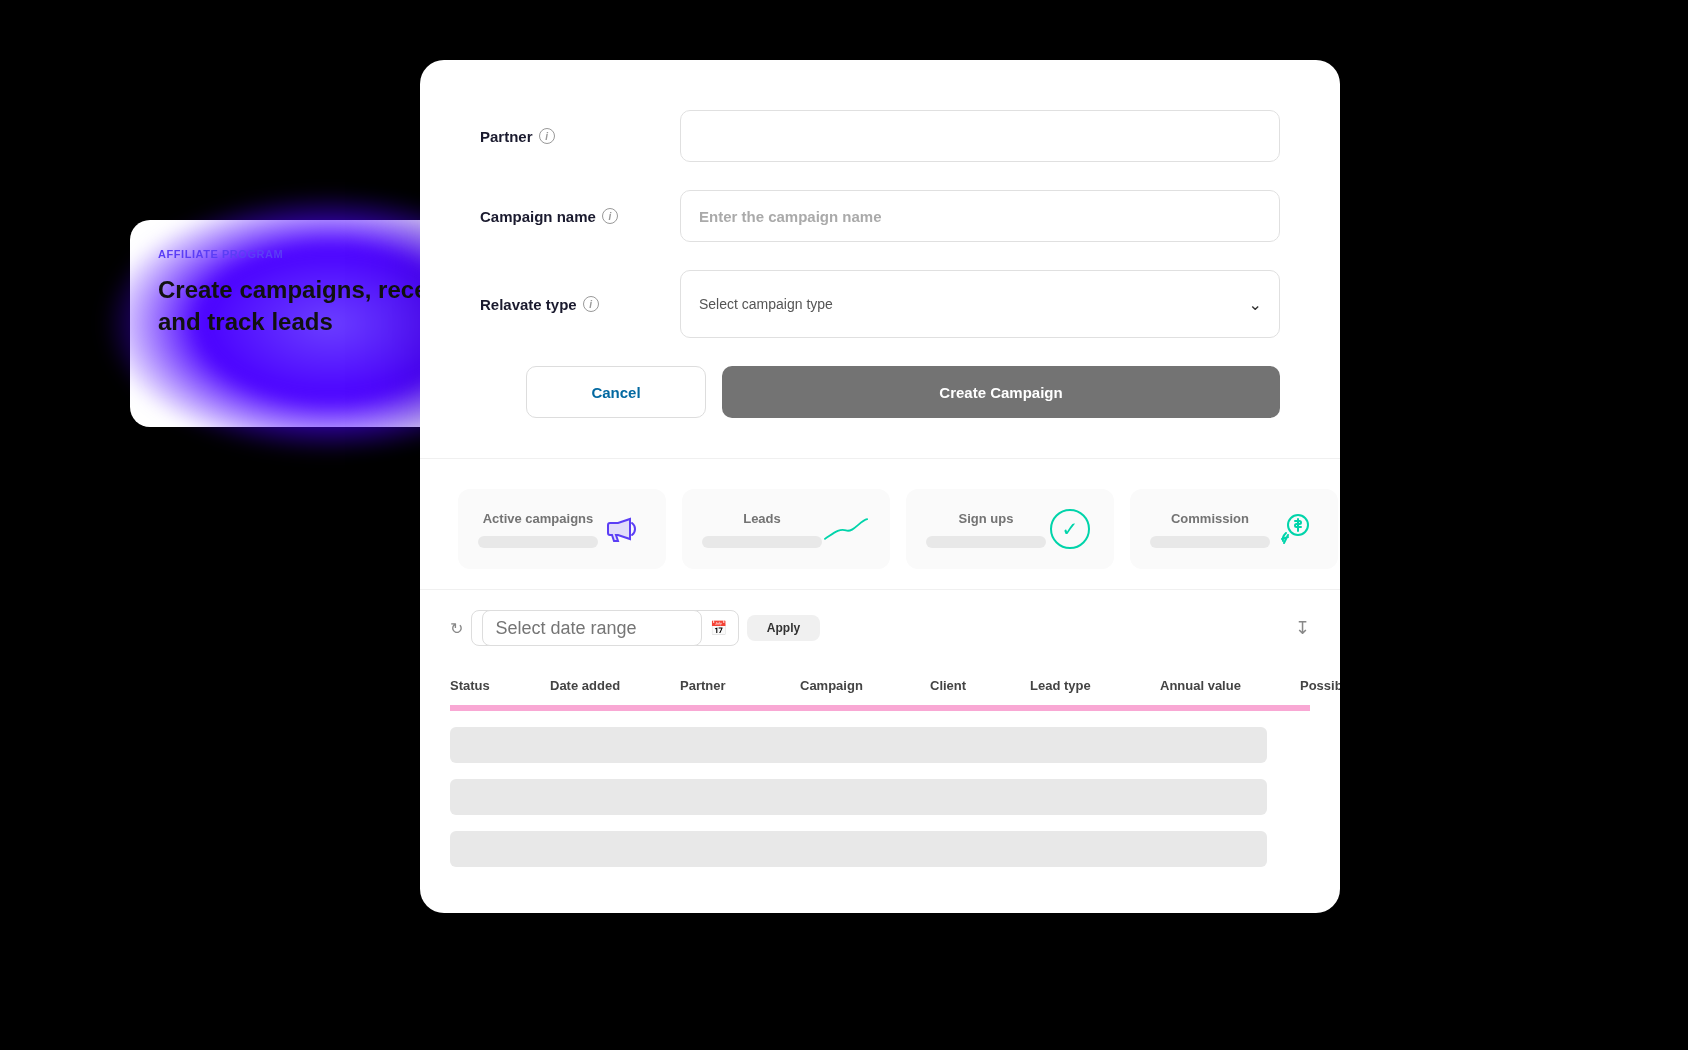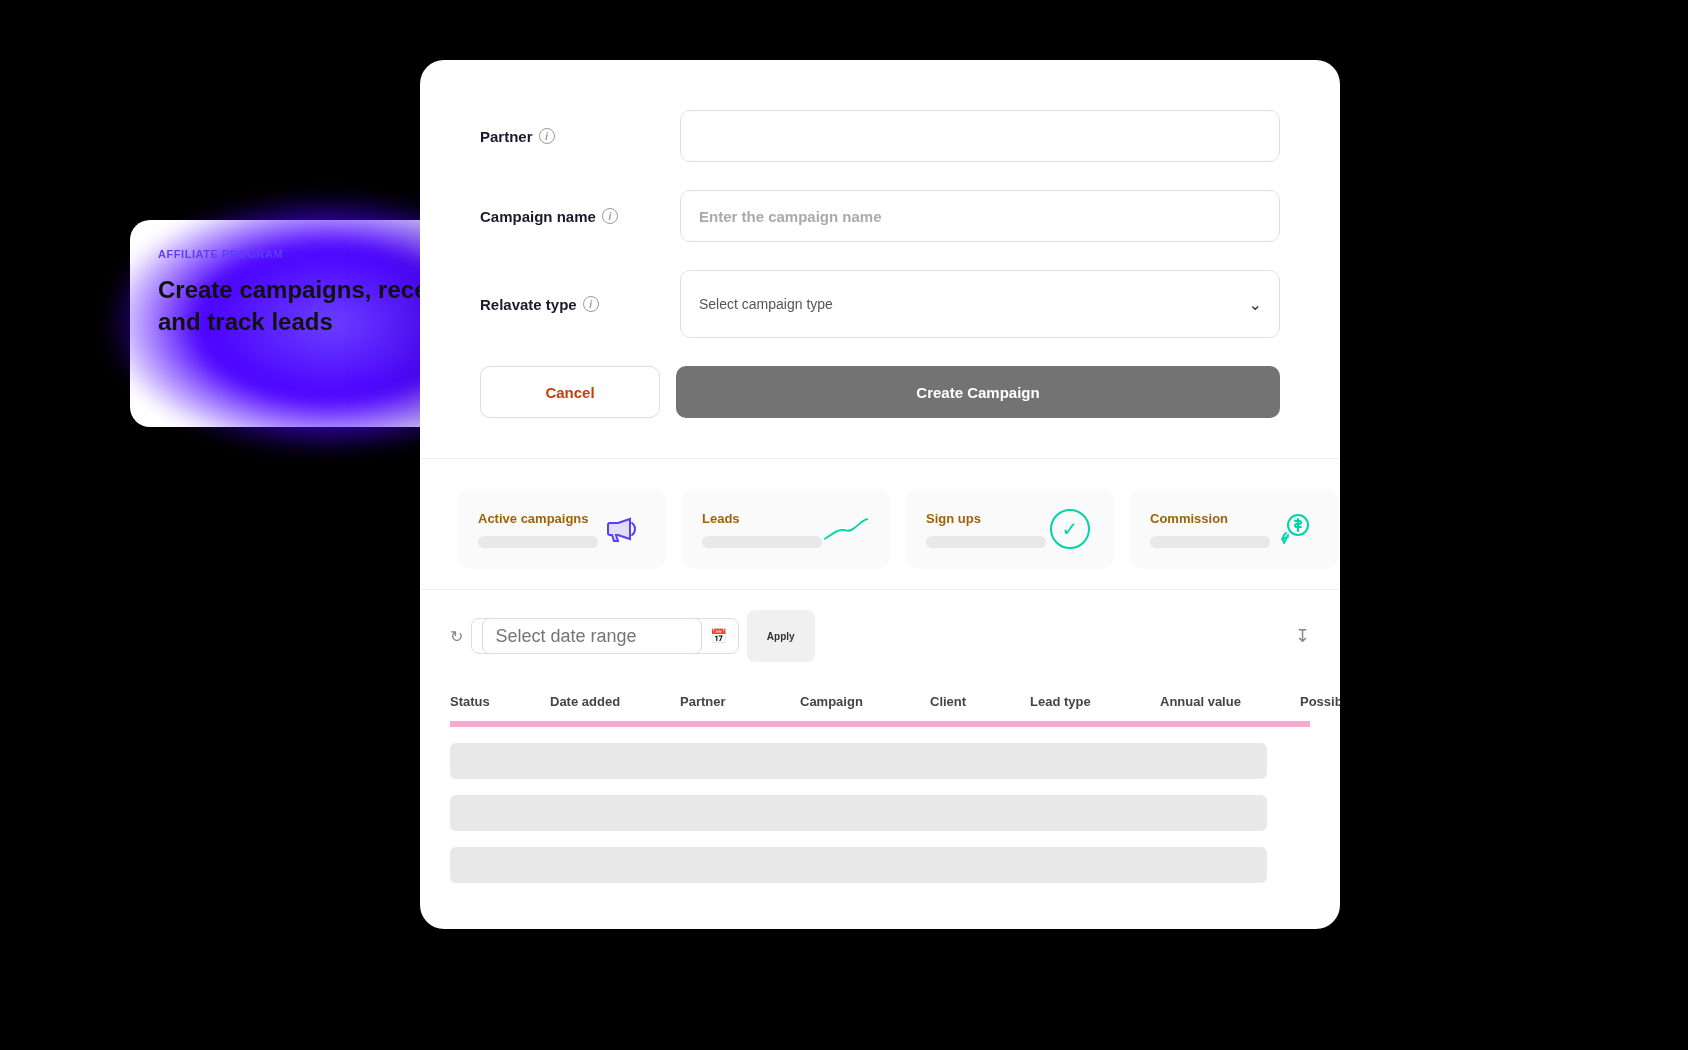--- a/index.html
+++ b/index.html
@@ -149,22 +149,23 @@
       margin-top: 10px;
     }
     .btn-cancel {
       flex: 0 0 180px;
       height: 52px;
       border: 1.5px solid #ddd;
       border-radius: 10px;
       background: white;
       font-size: 15px;
       font-weight: 600;
-      color: #c2410c;
-      cursor: pointer;
+      color: #0369a1;
+      cursor: pointer;
+      margin-left: 46px;
     }
     .btn-create {
       flex: 1;
       height: 52px;
       border: none;
       border-radius: 10px;
       background: #737373;
       font-size: 15px;
       font-weight: 600;
       color: white;
@@ -184,23 +185,24 @@
       border-radius: 12px;
       background: #fafafa;
       margin: 0 8px;
       display: flex;
       align-items: center;
       justify-content: space-between;
     }
     .stat-info {}
     .stat-label {
       font-size: 13px;
-      color: #a16207;
+      color: #737373;
       font-weight: 600;
       margin-bottom: 10px;
+      text-align: center;
     }
     .stat-value-bar {
       width: 120px;
       height: 12px;
       background: #e8e8e8;
       border-radius: 6px;
     }
     .stat-icon {
       width: 48px;
       height: 48px;
@@ -247,26 +249,26 @@
       font-size: 18px;
       color: #bbb;
       background: white;
       outline: none;
     }
     .calendar-icon {
       color: #888;
       font-size: 14px;
     }
     .btn-apply {
-      height: 52px;
+      height: 26px;
       padding: 0 20px;
       border: none;
       border-radius: 8px;
       background: #f0f0f0;
-      font-size: 10px;
+      font-size: 12px;
       font-weight: 600;
       color: #333;
       cursor: pointer;
     }
     .download-icon {
       color: #888;
       font-size: 18px;
       cursor: pointer;
     }
 

